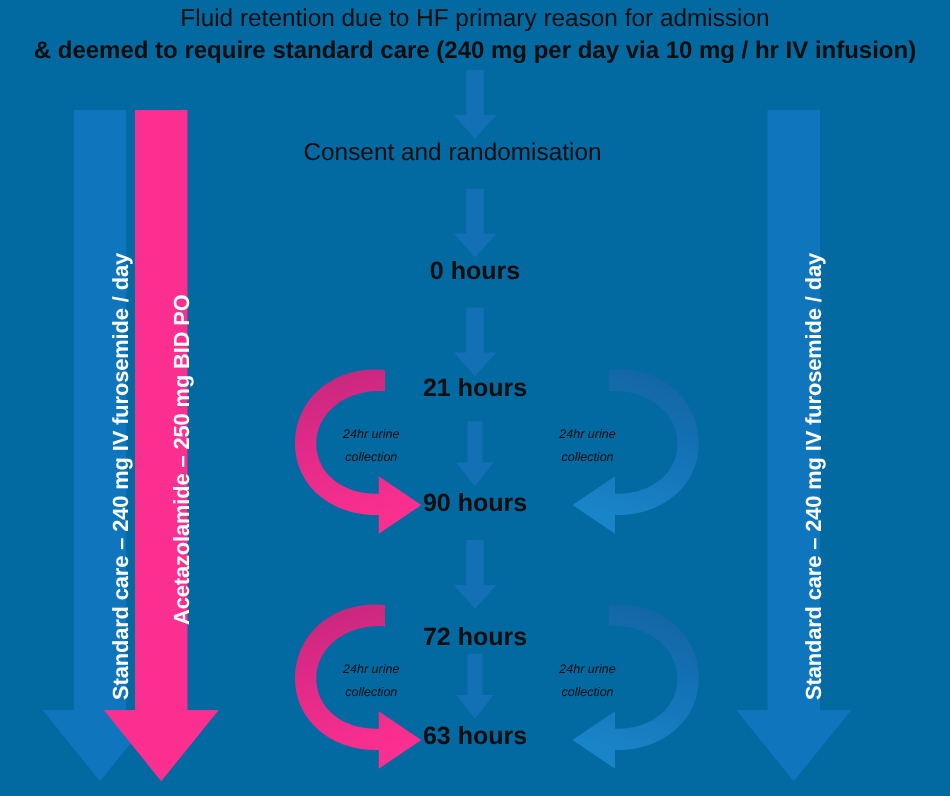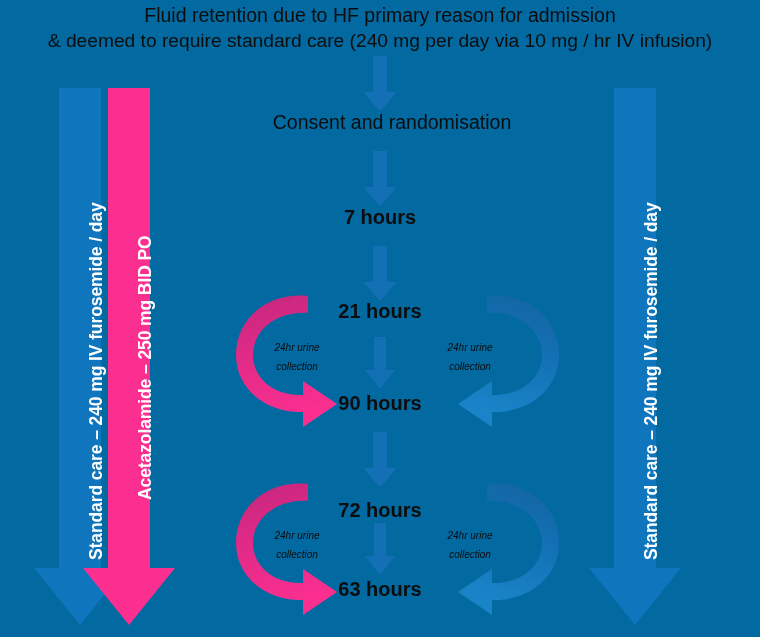--- a/index.html
+++ b/index.html
@@ -21,21 +21,21 @@
     position: absolute;
     left: 0;
     width: 760px;
     text-align: center;
     color: #0d0d0d;
     font-size: 19.5px;
     line-height: 26px;
     white-space: nowrap;
   }
   #hdr-line1 { top: 2px; }
-  #hdr-line2 { top: 28px; font-size: 19.2px; }
+  #hdr-line2 { top: 28px; font-size: 19.2px; font-weight: bold; }
 
   .step {
     position: absolute;
     width: 260px;
     text-align: center;
     color: #0d0d0d;
     white-space: nowrap;
   }
   .step-plain {
     font-size: 19.5px;
@@ -158,23 +158,23 @@
     <g>
       <path d="M487,484
                C527,480 559,506 559,543
                C559,577 529,601 492,600
                L492,615 L458,592 L492,569 L492,583
                C520,584 542,567 542,543
                C542,518 518,499 487,501 Z" fill="url(#gradBlue)"></path>
     </g>
   </svg>
 
-  <div class="step step-plain" style="left:262px; top:111px;">Consent and randomisation</div>
-
-  <div class="step step-bold" style="left:250px; top:206px;">7 hours</div>
+  <div class="step step-plain" style="left:232px; top:111px;">Consent and randomisation</div>
+
+  <div class="step step-bold" style="left:250px; top:206px;">0 hours</div>
 
   <div class="step step-bold" style="left:250px; top:300px;">21 hours</div>
 
   <div class="step step-bold" style="left:250px; top:392px;">90 hours</div>
 
   <div class="step step-bold" style="left:250px; top:487px;margin-top:12px;">72 hours</div>
 
   <div class="step step-bold" style="left:250px; top:578px;">63 hours</div>
 
   <div class="cap-text" style="left:237px; top:338px;">

